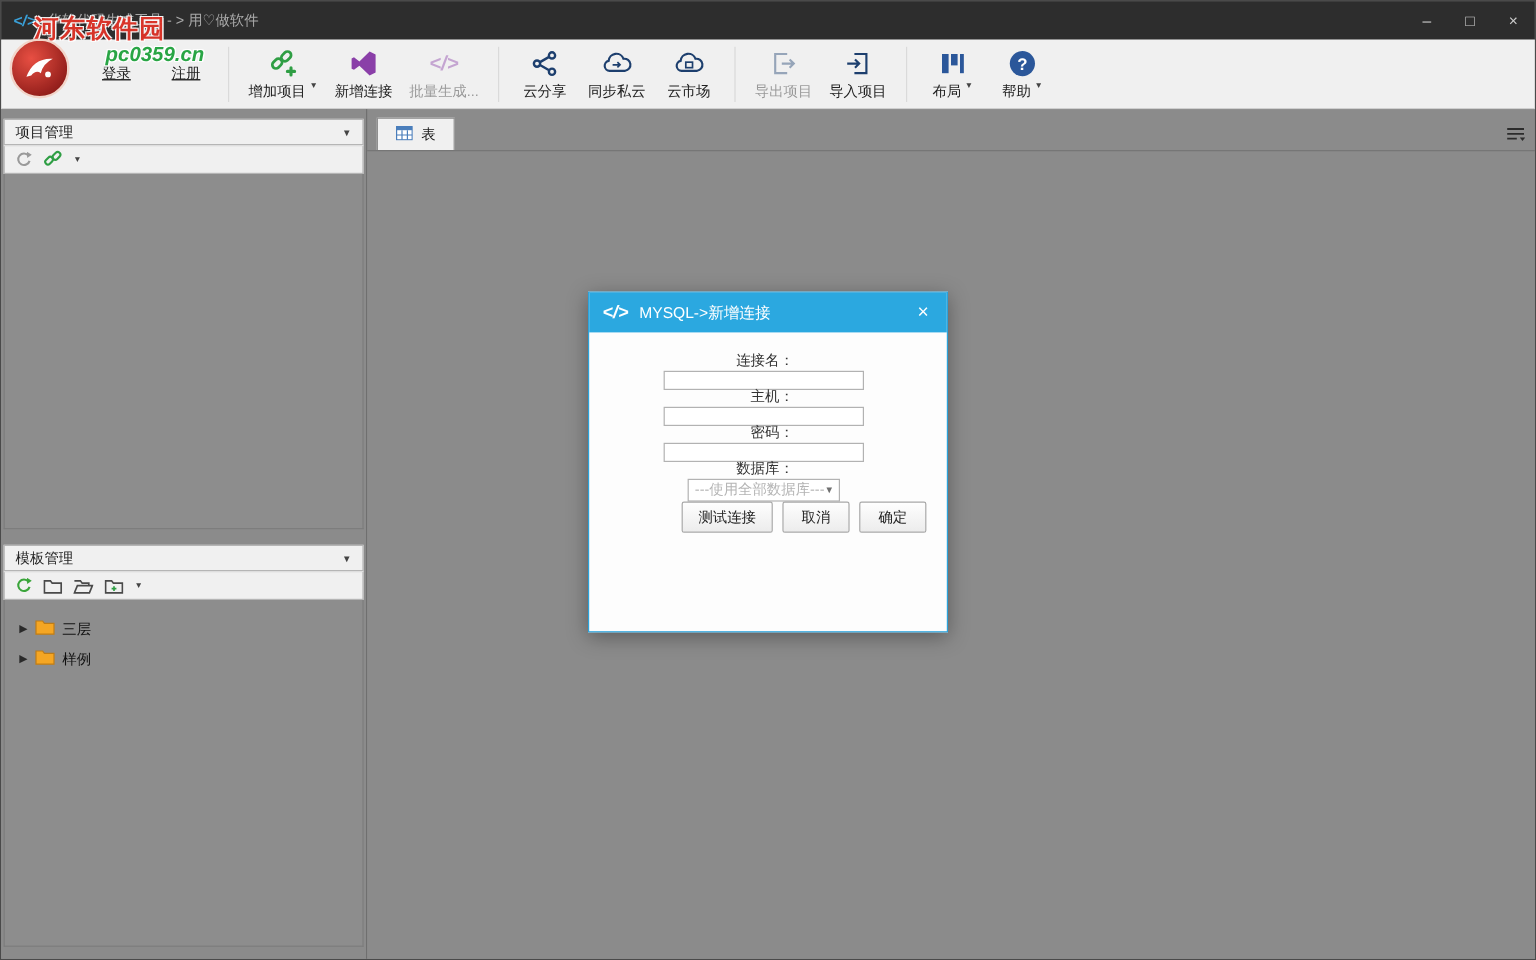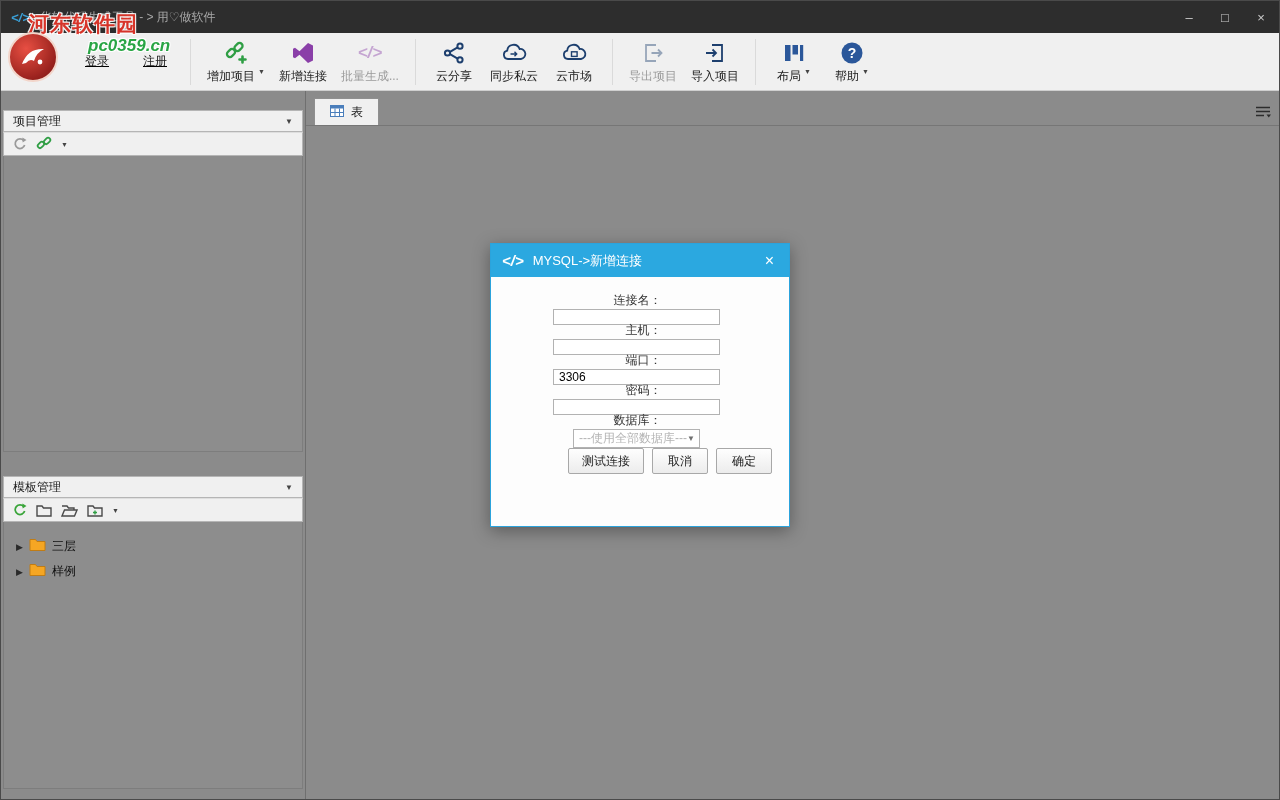--- a/index.html
+++ b/index.html
@@ -28,21 +28,21 @@
   .tb-btn .lbl { font-size:12px; margin-top:0; display:flex; gap:3px; white-space:nowrap; }
   .tb-btn.disabled { opacity:.42; pointer-events:none; }
   .caret { font-size:7px; color:#444; }
   .code-glyph { color:#8a3fa8; font-weight:bold; font-style:italic; font-size:17px; }
 
   
   .main { flex:1; display:flex; background:#8b8b8b; min-height:0; }
 
   
   .sidebar { width:305px; flex:0 0 auto; border-right:1px solid #6f6f6f; display:flex; flex-direction:column; padding:8px 2px 10px 2px; background:#8b8b8b; }
-  .panel { display:flex; flex-direction:column;margin-top:11px; }
+  .panel { display:flex; flex-direction:column; }
   .panel-project { height:342px; margin-bottom:13px; }
   .panel-template { flex:1; }
   .panel-header { height:22px; background:#f0f0f0; border:1px solid #b5b5b5; display:flex; align-items:center; padding:0 9px; color:#222; flex:0 0 auto; cursor:default; }
   .ph-caret { margin-left:auto; font-size:8px; color:#444; }
   .panel-toolbar { height:24px; background:#f0f0f0; border:1px solid #b5b5b5; border-top:1px solid #dedede; display:flex; align-items:center; gap:9px; padding:0 9px; flex:0 0 auto; }
   .pt-icon { display:flex; align-items:center; cursor:pointer; }
   .panel-body { flex:1; border:1px solid #7d7d7d; border-top:none; background:#8d8d8d; padding-top:12px; }
 
   .tree-item { display:flex; align-items:center; gap:6px; padding:4px 12px; color:#101010; cursor:pointer; }
   .twisty { font-size:9px; color:#2a2a2a; }
@@ -351,24 +351,20 @@
   <div class="dlg-body">
     <div class="frow">
       <label>连接名：</label>
       <input type="text" value="" style="">
     </div>
     <div class="frow">
       <label>主机：</label>
       <input type="text" value="" style="">
     </div>
     <div class="frow">
-      <label>端口：</label>
-      <input type="text" value="3306" style="">
-    </div>
-    <div class="frow">
       <label>密码：</label>
       <input type="password" value="" style="">
     </div>
     <div class="frow">
       <label>数据库：</label>
       <div class="select">
         <span class="select-text">---使用全部数据库---</span>
         <span class="select-caret">▼</span>
       </div>
     </div>

